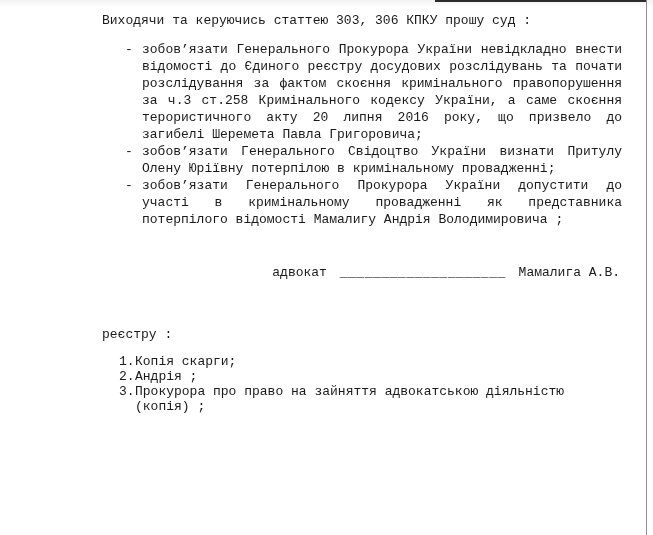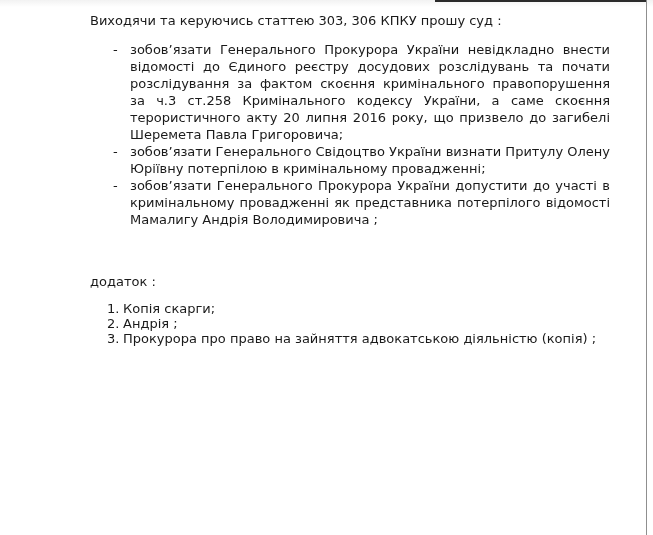--- a/index.html
+++ b/index.html
@@ -23,21 +23,21 @@
   .top-rule {
     position: absolute; left: 435px; top: 0; width: 212px; height: 2px;
     background: #2b2b2b;
   }
   
   .edge-line {
     position: absolute; left: 646px; top: 0; width: 1px; height: 535px;
     background: #8f8f8f;
   }
   .content {
-    position: absolute; left: 90px; top: 12px; width: 520px;
+    position: absolute; left: 102px; top: 12px; width: 520px; font-family: Liberation Mono, monospace;
   }
   .intro { margin: 0; }
   .demands { margin: 12px 0 0 0; }
   .demand { display: flex; }
   .demand .marker {
     flex: 0 0 17px; margin-left: 23px; text-align: left;
   }
   .demand .demand-text {
     width: 480px; text-align: justify;
   }
@@ -77,22 +77,27 @@
         <span class="marker">-</span>
         <span class="demand-text">зобов’язати Генерального Свідоцтво України визнати Притулу Олену Юріївну потерпілою в кримінальному провадженні;</span>
       </div>
       <div class="demand">
         <span class="marker">-</span>
         <span class="demand-text">зобов’язати Генерального Прокурора України допустити до участі в кримінальному провадженні як представника потерпілого відомості Мамалигу Андрія Володимировича ;</span>
       </div>
     </div>
 
 
+    <div class="signature-row">
+      <span>адвокат</span>
+      <span class="blank">____________________</span>
+      <span>Мамалига А.В.</span>
+    </div>
 
-    <div class="attachments-label">додаток :</div>
+    <div class="attachments-label">реєстру :</div>
 
     <div class="attachments">
       <div class="attachment">
         <span class="num">1.</span>
         <span class="att-text">Копія скарги;</span>
       </div>
       <div class="attachment">
         <span class="num">2.</span>
         <span class="att-text">Андрія ;</span>
       </div>

